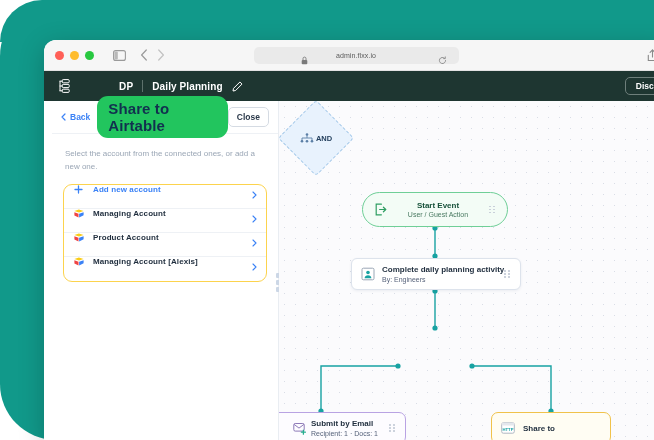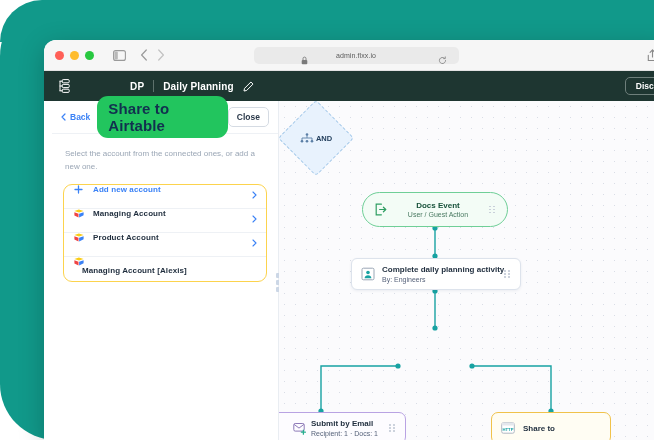--- a/index.html
+++ b/index.html
@@ -75,21 +75,21 @@
 
   
   #appheader {
     height: 30px; width: 100%;
     background: #1e3631;
     display: flex; align-items: center;
     position: relative;
   }
   #app-logo { margin-left: 14px; display:flex; align-items:center; }
   #app-abbr {
-    color:#ffffff; font-size:10px; font-weight:700; margin-left:11px;
+    color:#ffffff; font-size:10px; font-weight:700; margin-left:0;
     letter-spacing:.2px;
     padding-left:48px;
   }
   #app-divider {
     width:1px; height:12px; background:#5d716c; margin:0 9px;
   }
   #app-title { color:#ffffff; font-size:10px; font-weight:700; letter-spacing:.1px;}
   #edit-pencil-icon { margin-left: 9px; display:flex; }
   #discard-button {
     position:absolute; right:-10px; top:6px;
@@ -140,21 +140,21 @@
   #account-list {
     margin: 11px 11px 0 11px;
     border:1.6px solid #fcd34d; border-radius:9px;
     overflow:hidden; background:#fff;
   }
   .acct-row {
     display:flex; align-items:flex-start;
     height:24px; padding:0 9px;
     border-bottom:1px solid #eef1f5;
   }
-  .acct-row:last-child { border-bottom:none;flex-direction:column; }
+  .acct-row:last-child { border-bottom:none; }
   .acct-icon { width:11px; display:flex; align-items:center; justify-content:center; }
   .acct-label {
     margin-left:9px; font-size:8px; font-weight:700; color:#1f2d3d;
     letter-spacing:.1px;
   }
   .acct-label.add { color:#3b82f6; font-weight:700;}
   .acct-chev { margin-left:auto; color:#3b82f6; }
   #panel-handle {
     position:absolute; right:-4px; top:172px;
     display:flex; flex-direction:column; gap:2px;
@@ -431,21 +431,21 @@
       </svg>
 
       <div class="node" id="node-start">
         <span class="node-icon">
           <svg width="13" height="13" viewBox="0 0 13 13">
               <path d="M7.4 1.2H2.2v10.6h5.2" fill="none" stroke="#2f9e63" stroke-width="1.2" stroke-linecap="round"></path>
               <path d="M5.6 6.5h6.2M9.4 4.2l2.4 2.3-2.4 2.3" fill="none" stroke="#2f9e63" stroke-width="1.2" stroke-linecap="round" stroke-linejoin="round"></path>
             </svg>
         </span>
         <span class="node-text">
-          <span class="node-title">Docs Event</span>
+          <span class="node-title">Start Event</span>
           <span class="node-sub">User / Guest Action</span>
         </span>
         <span class="grip">
             <i></i>
             <i></i>
             <i></i>
             <i></i>
             <i></i>
             <i></i>
           </span>

